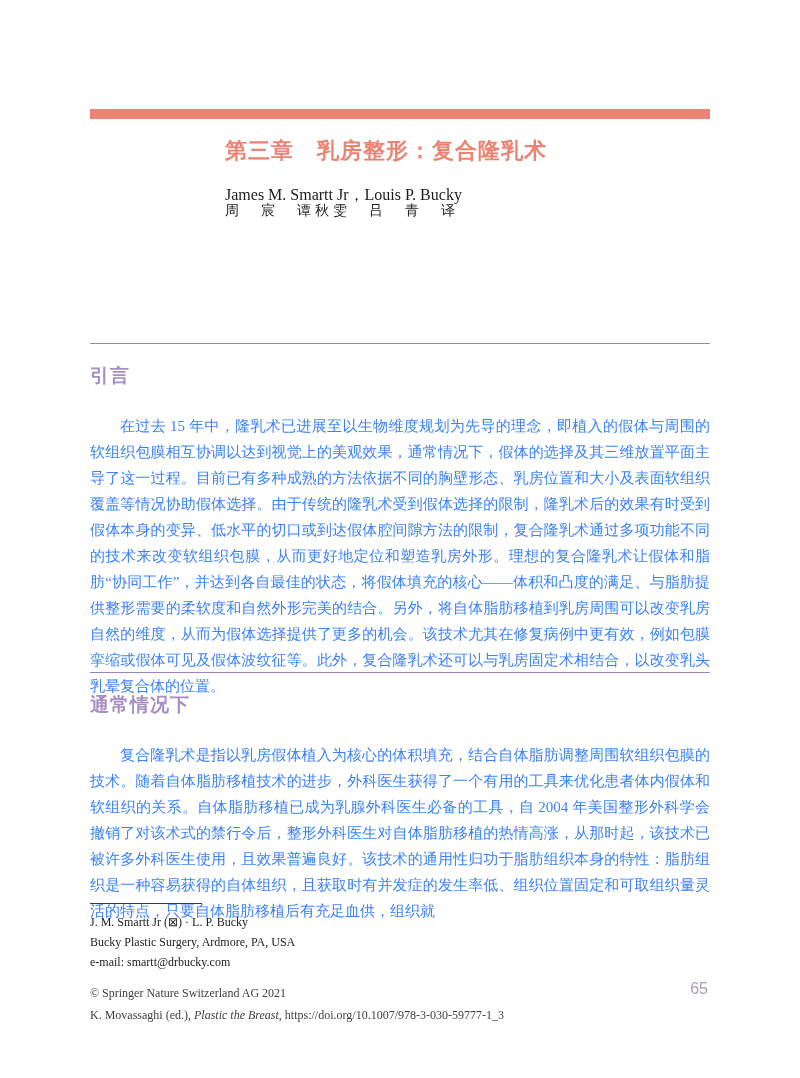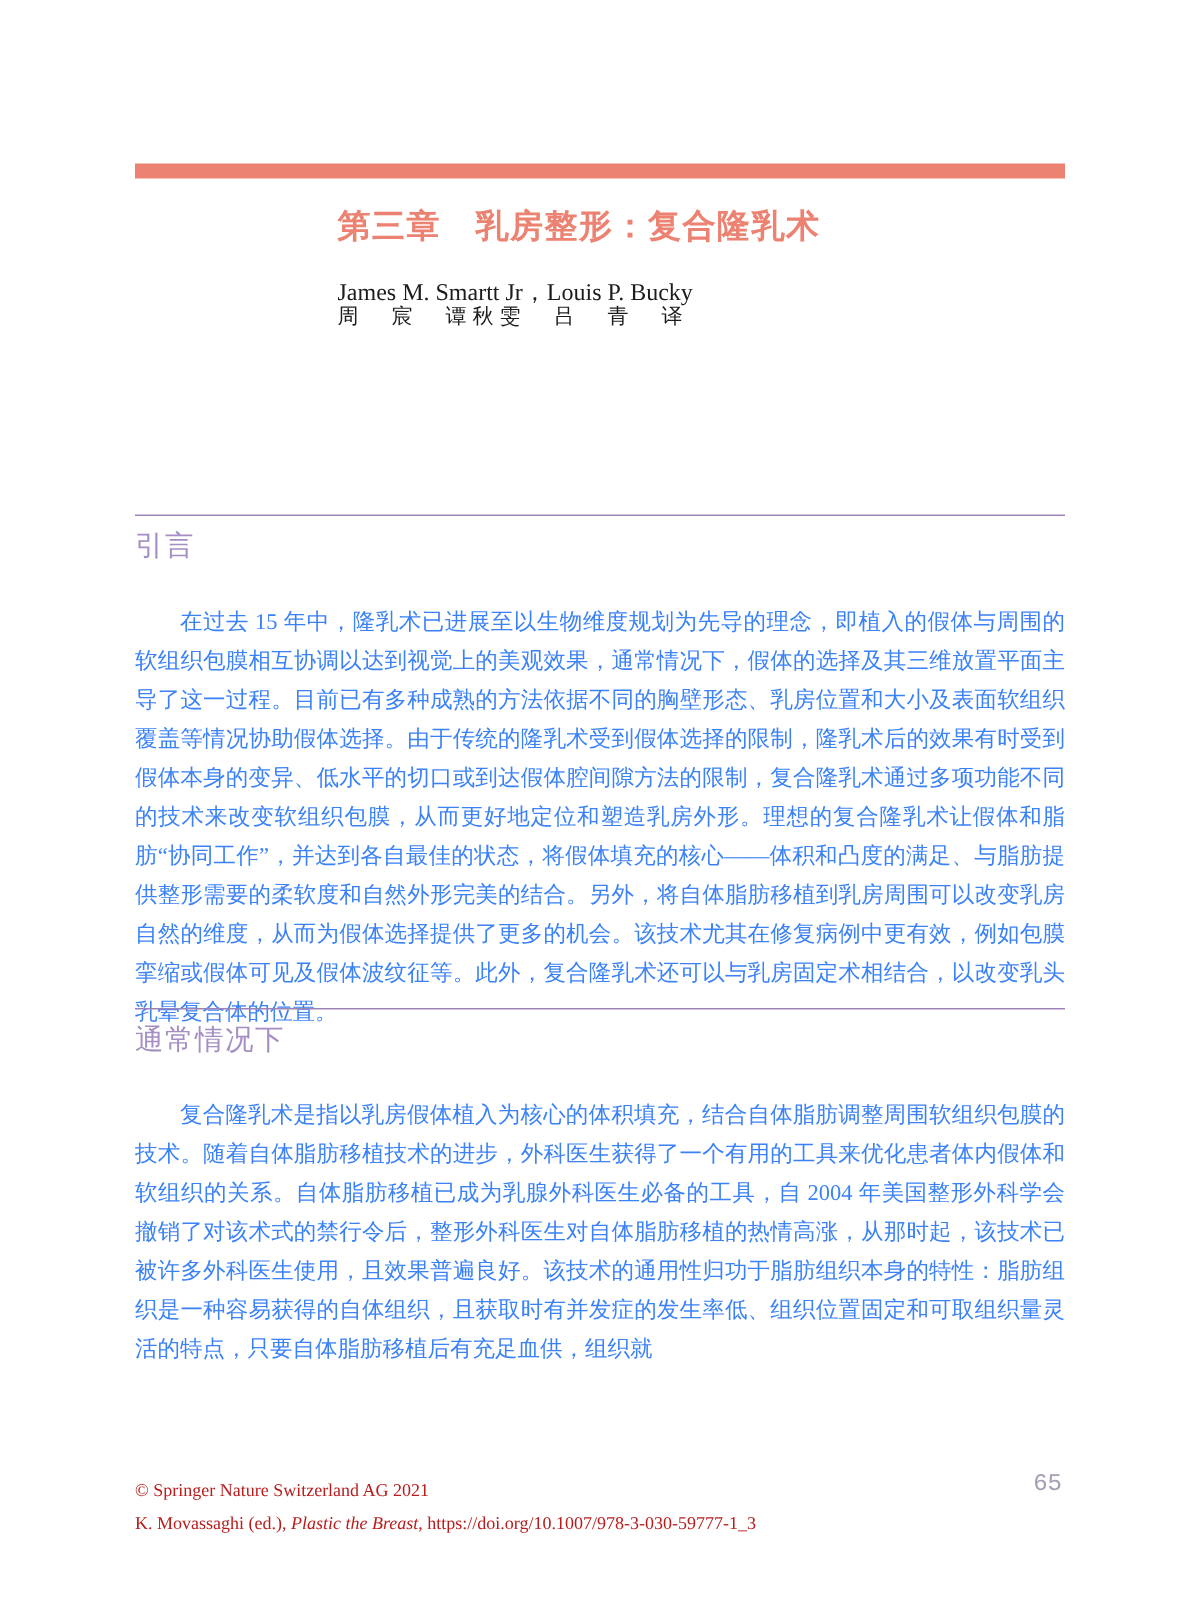--- a/index.html
+++ b/index.html
@@ -43,23 +43,23 @@
   }
 
   .section {
     position: absolute; left: 90px; width: 620px;
   }
   .section-1 { top: 343px; }
   .section-2 { top: 672px; }
   .section h2 {
     margin: 0;
     border-top: 1.5px solid var(--rule);
-    padding-top: 7px;
+    padding-top: 18px;
     font-family: "Liberation Sans", sans-serif;
-    font-size: 19px; font-weight: normal;
+    font-size: 19px; font-weight: bold;
     letter-spacing: 1px;
     color: var(--heading);
     line-height: 27px;
   }
   .section p {
     margin: 24px 0 0 0;
     font-size: 15px; line-height: 26px;
     text-align: justify;
     text-indent: 2em;
     color: #3b82f6;
@@ -70,27 +70,27 @@
     font-size: 12px; line-height: 20px; color: #222;
   }
   .footnote-rule {
     width: 112px; height: 0;
     border-top: 1px solid #3a3a3a;
     margin-bottom: 8px;
   }
 
   .imprint {
     position: absolute; left: 90px; top: 982px; width: 540px;
-    font-size: 12px; line-height: 22px; color: #b91c1c;
+    font-size: 12px; line-height: 22px; color: #404040;
   }
   .imprint em { font-style: italic; }
 
   .page-number {
     position: absolute; top: 980px; right: 92px;
-    font-family: Liberation Mono, monospace;
+    font-family: Liberation Sans, sans-serif;
     font-size: 16px;
     color: var(--pagenum);
     text-align: center;
   }
 </style>
 </head>
 <body>
 
 <div class="page">
 
@@ -104,20 +104,26 @@
   <section class="section section-1">
     <h2>引言</h2>
     <p>在过去 15 年中，隆乳术已进展至以生物维度规划为先导的理念，即植入的假体与周围的软组织包膜相互协调以达到视觉上的美观效果，通常情况下，假体的选择及其三维放置平面主导了这一过程。目前已有多种成熟的方法依据不同的胸壁形态、乳房位置和大小及表面软组织覆盖等情况协助假体选择。由于传统的隆乳术受到假体选择的限制，隆乳术后的效果有时受到假体本身的变异、低水平的切口或到达假体腔间隙方法的限制，复合隆乳术通过多项功能不同的技术来改变软组织包膜，从而更好地定位和塑造乳房外形。理想的复合隆乳术让假体和脂肪“协同工作”，并达到各自最佳的状态，将假体填充的核心——体积和凸度的满足、与脂肪提供整形需要的柔软度和自然外形完美的结合。另外，将自体脂肪移植到乳房周围可以改变乳房自然的维度，从而为假体选择提供了更多的机会。该技术尤其在修复病例中更有效，例如包膜挛缩或假体可见及假体波纹征等。此外，复合隆乳术还可以与乳房固定术相结合，以改变乳头乳晕复合体的位置。</p>
   </section>
 
   <section class="section section-2">
     <h2>通常情况下</h2>
     <p>复合隆乳术是指以乳房假体植入为核心的体积填充，结合自体脂肪调整周围软组织包膜的技术。随着自体脂肪移植技术的进步，外科医生获得了一个有用的工具来优化患者体内假体和软组织的关系。自体脂肪移植已成为乳腺外科医生必备的工具，自 2004 年美国整形外科学会撤销了对该术式的禁行令后，整形外科医生对自体脂肪移植的热情高涨，从那时起，该技术已被许多外科医生使用，且效果普遍良好。该技术的通用性归功于脂肪组织本身的特性：脂肪组织是一种容易获得的自体组织，且获取时有并发症的发生率低、组织位置固定和可取组织量灵活的特点，只要自体脂肪移植后有充足血供，组织就</p>
   </section>
 
+  <div class="footnote">
+    <div class="footnote-rule"></div>
+    <div>J. M. Smartt Jr (⊠) · L. P. Bucky</div>
+    <div>Bucky Plastic Surgery, Ardmore, PA, USA</div>
+    <div>e-mail: smartt@drbucky.com</div>
+  </div>
 
   <div class="imprint">
     <div>© Springer Nature Switzerland AG 2021</div>
     <div><span>K. Movassaghi (ed.), </span><em>Plastic the Breast</em><span>, https://doi.org/10.1007/978-3-030-59777-1_3</span></div>
   </div>
 
   <div class="page-number">65</div>
 
 </div>
 

